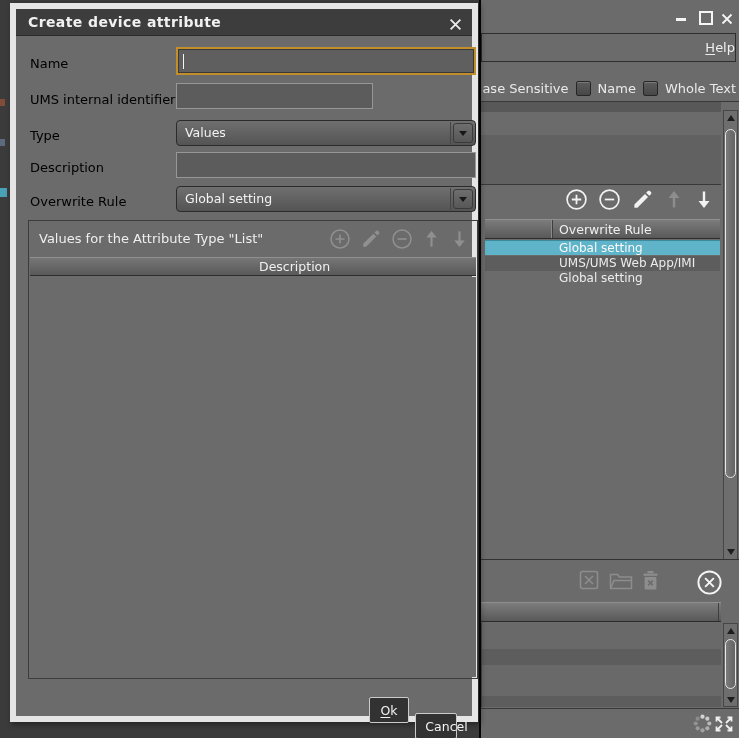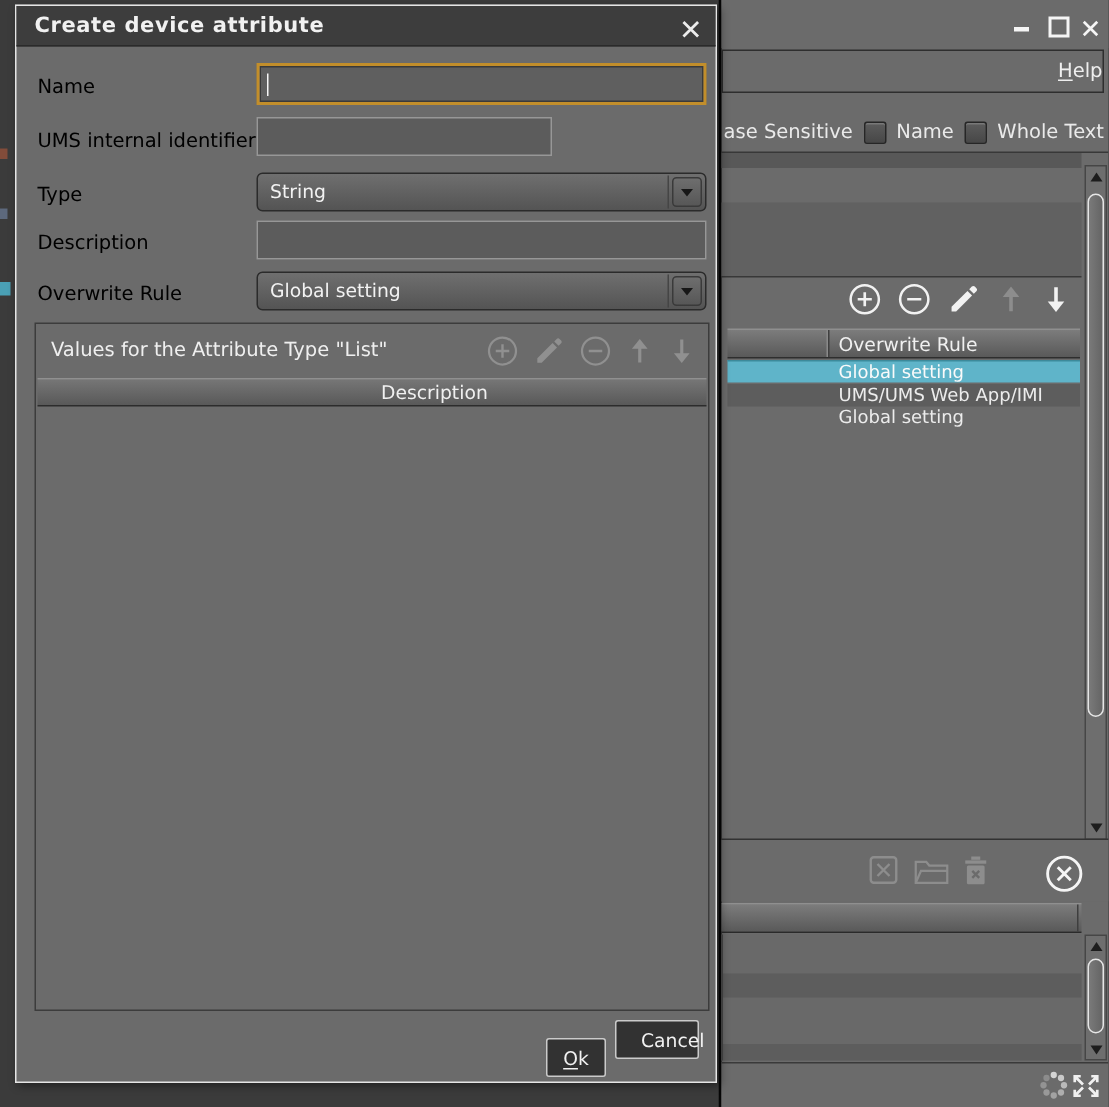--- a/index.html
+++ b/index.html
@@ -66,21 +66,21 @@
   .list2 { position:absolute; left:0; right:18px; top:623px; height:84px; background:#696969; border-left:1px solid #474747; }
   .list2 .b1 { position:absolute; left:0; right:0; top:26px; height:16px; background:#5d5d5d; }
   .list2 .b2 { position:absolute; left:0; right:0; top:73px; height:11px; background:#5d5d5d; }
 
   .statusbar { position:absolute; left:0; right:0; top:708px; height:30px; background:#6b6b6b; border-top:1px solid #3a3a3a; }
   .statusbar .sp { position:absolute; left:211px; top:4px; }
   .statusbar .tr { position:absolute; left:233px; top:6px; color:#f0f0f0; }
 
   
   .dialog { position:absolute; left:10px; top:3px; width:468px; height:719px; background:#6b6b6b;
-    border:1px solid #e5e5e5; box-shadow:2px 2px 6px rgba(0,0,0,.45); }
+    border:6px solid #e5e5e5; box-shadow:2px 2px 6px rgba(0,0,0,.45); }
   .dlg-titlebar { position:absolute; left:0; top:0; right:0; height:27px; background:#3d3d3d;
     border-bottom:1px solid #2a2a2a; }
   .dlg-title { position:absolute; left:12px; top:0; line-height:27px; font-size:14px; font-weight:bold;
     letter-spacing:.4px; color:#f1f1f1; }
   .dlg-close { position:absolute; right:10px; top:7px; color:#ececec; }
 
   .lbl { position:absolute; left:14px; font-size:13px; color:#000000; }
   .name-input { position:absolute; left:160px; top:38px; width:300px; height:28px;
     border:2px solid #C28E2B; background:#5f5f5f; box-shadow:inset 0 0 0 1px #3a3a3a; }
   .caret { position:absolute; left:5px; top:5px; width:1px; height:15px; background:#f5f5f5; }
@@ -103,21 +103,21 @@
   .group-icons { position:absolute; right:8px; top:7px; display:flex; gap:9px; align-items:center; color:#909090; }
   .g-head { position:absolute; left:1px; right:1px; top:36px; height:19px; display:flex;
     background:linear-gradient(#767676,#595959); border-top:1px solid #909090; border-bottom:1px solid #2c2c2c;
     font-size:12.5px; color:#f0f0f0; }
   .g-head .gc { line-height:18px; padding-left:6px; }
   .g-head .gc1 { width:50%; border-right:1px solid #3f3f3f; box-shadow:inset -1px 0 0 #8a8a8a;margin-top:28px; }
   .g-head .gc2 { flex:1; }
   .g-body { position:absolute; left:1px; right:1px; top:56px; bottom:1px; background:#6b6b6b; }
 
   .ok-btn { position:absolute; left:353px; top:688px; width:40px; height:26px; }
-  .cancel-btn { position:absolute; left:399px; top:676px; width:56px; height:26px;padding-left:21px; }
+  .cancel-btn { position:absolute; left:399px; top:704px; width:42px; height:26px;padding-left:21px; }
 </style>
 </head>
 <body>
 
 <div class="app">
 
   <div class="frag" style="left:0;top:99px;width:5px;height:7px;background:#a1543a;opacity:.7"></div>
   <div class="frag" style="left:0;top:139px;width:5px;height:7px;background:#7a8fb5;opacity:.55"></div>
   <div class="frag" style="left:0;top:188px;width:7px;height:9px;background:#4aa0b5"></div>
 
@@ -293,21 +293,21 @@
     <div class="name-input">
       <span class="caret"></span>
       <span></span>
     </div>
 
     <span class="lbl" style="top:83px">UMS internal identifier</span>
     <div class="txt-input" style="left:160px;top:74px;width:197px;height:26px"><span></span></div>
 
     <span class="lbl" style="top:119px">Type</span>
     <div class="combo" style="top:111px">
-      <span class="val">String</span>
+      <span class="val">Values</span>
       <span class="sep"></span>
       <span class="arrow-box">
           <span class="tri"></span>
         </span>
     </div>
 
     <span class="lbl" style="top:151px">Description</span>
     <div class="txt-input" style="left:160px;top:143px;width:300px;height:26px"><span></span></div>
 
     <span class="lbl" style="top:185px">Overwrite Rule</span>

